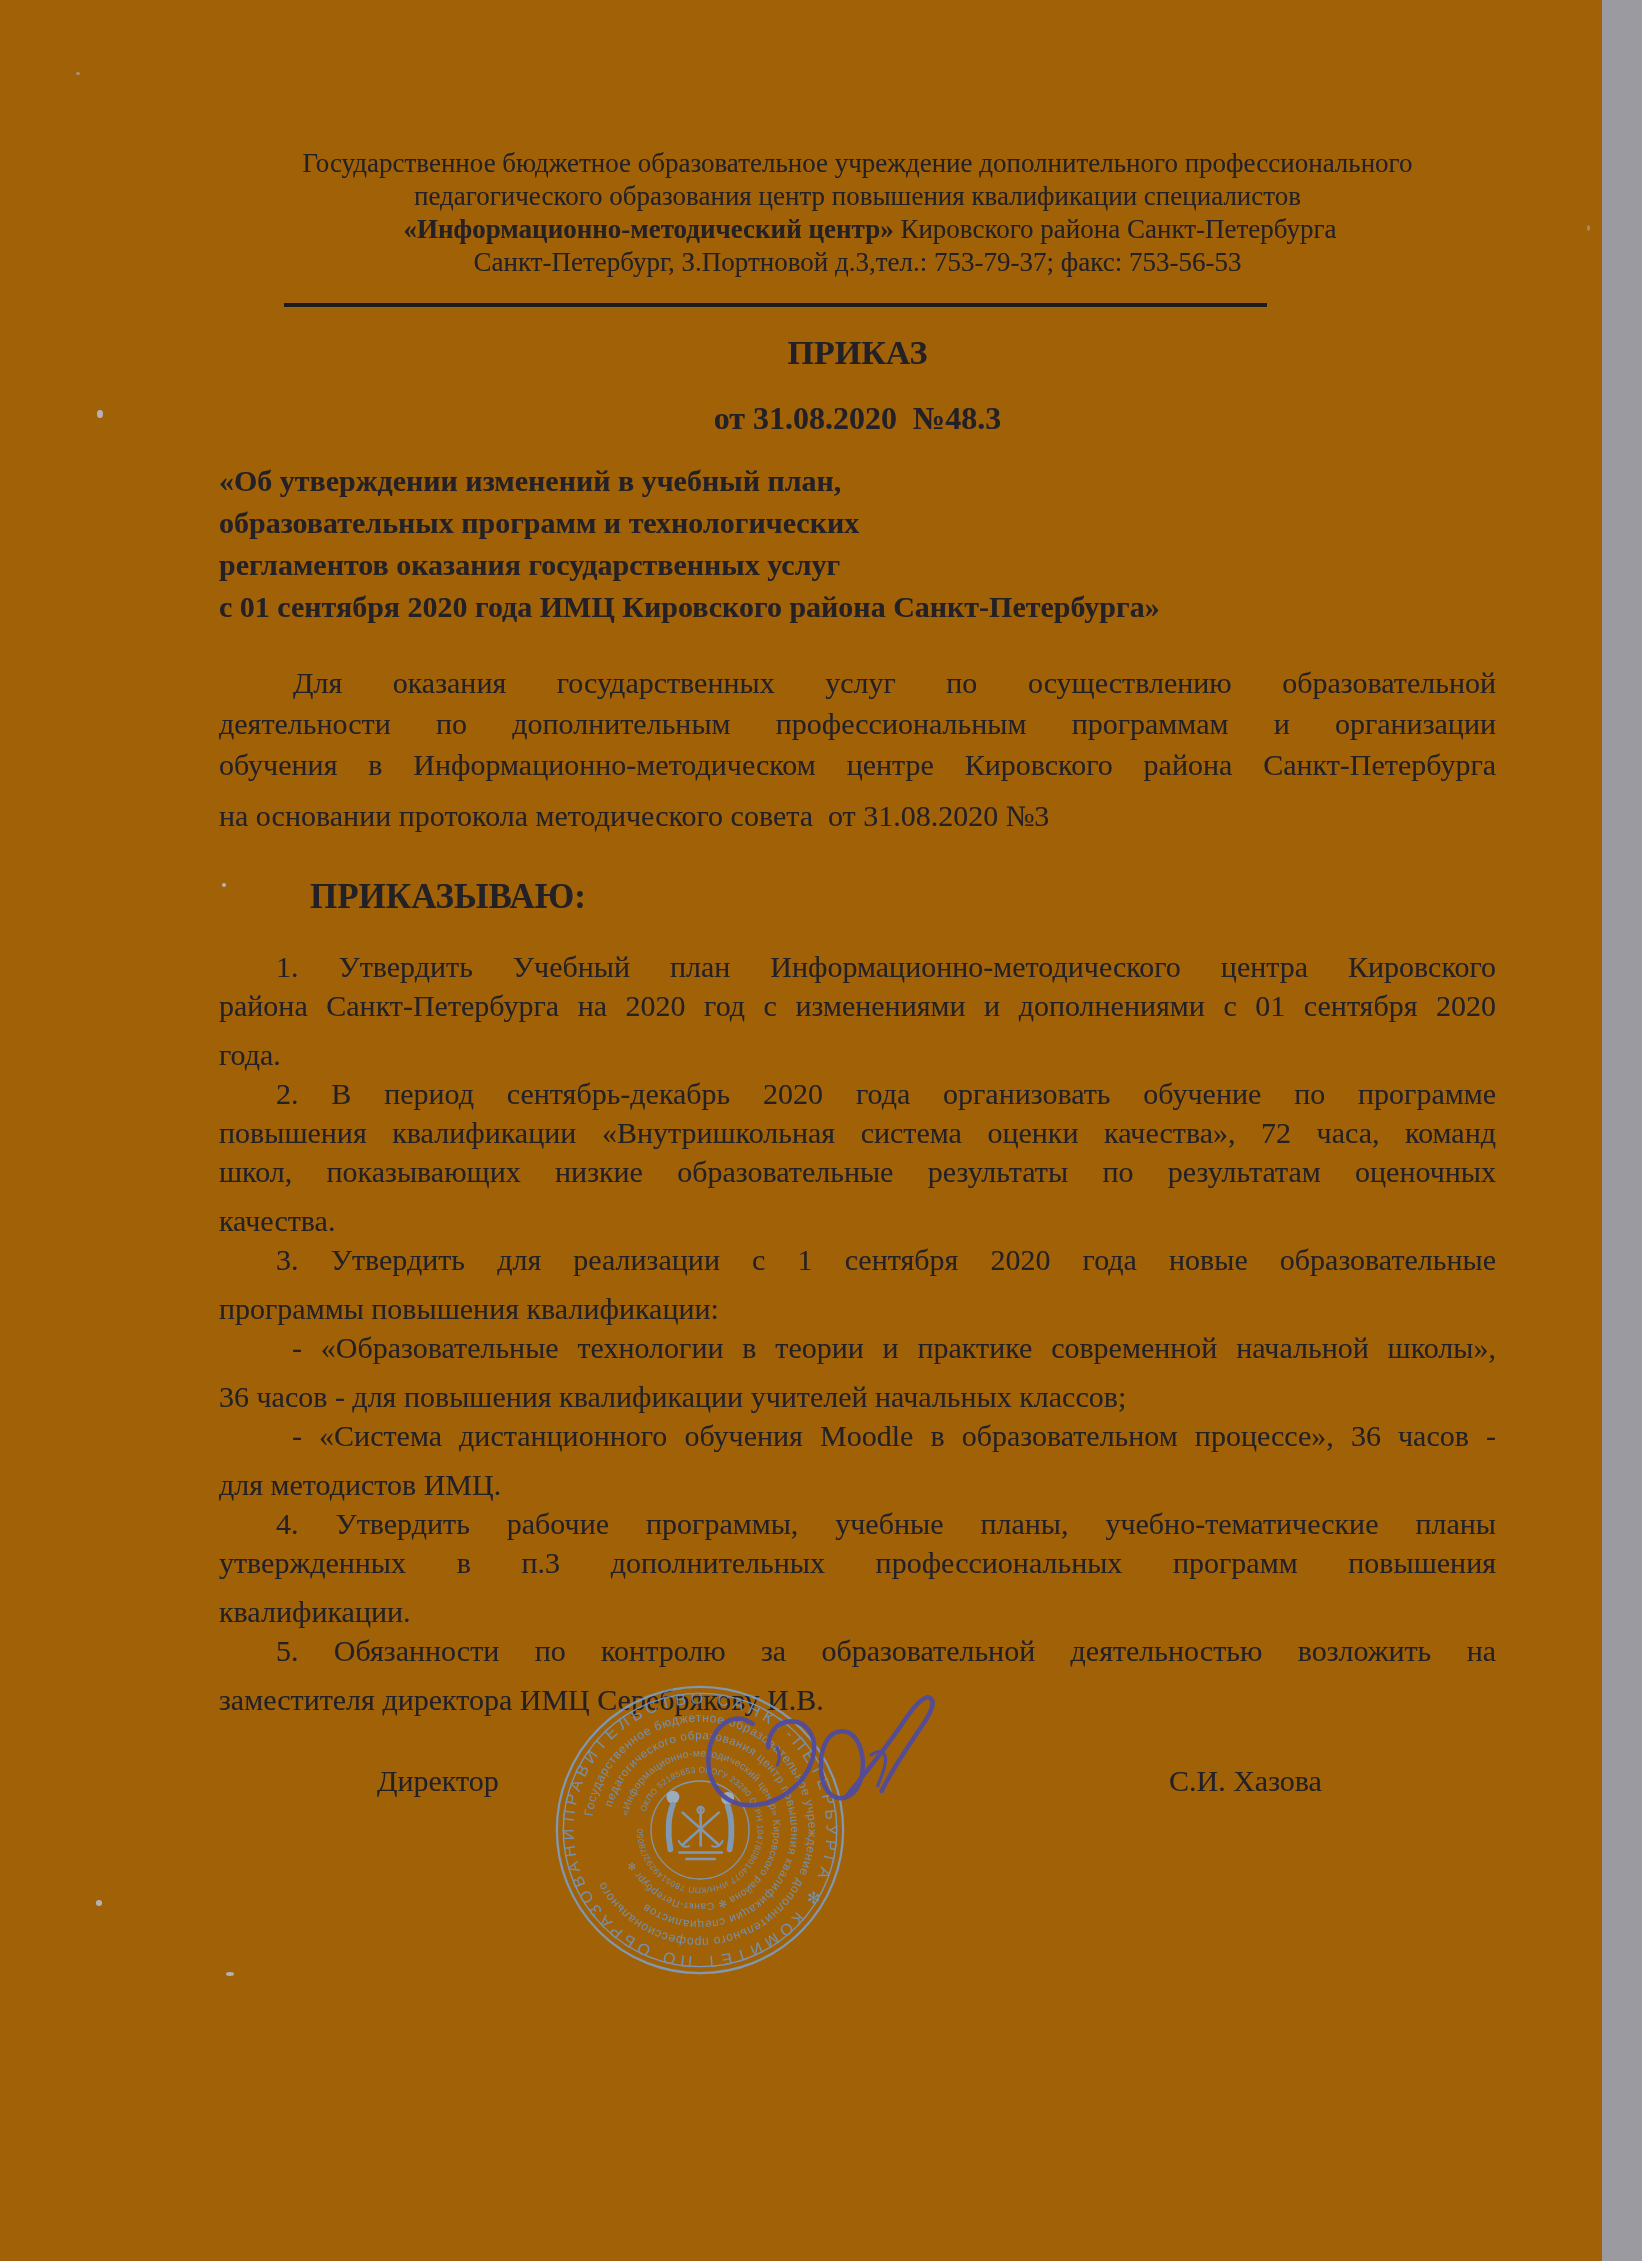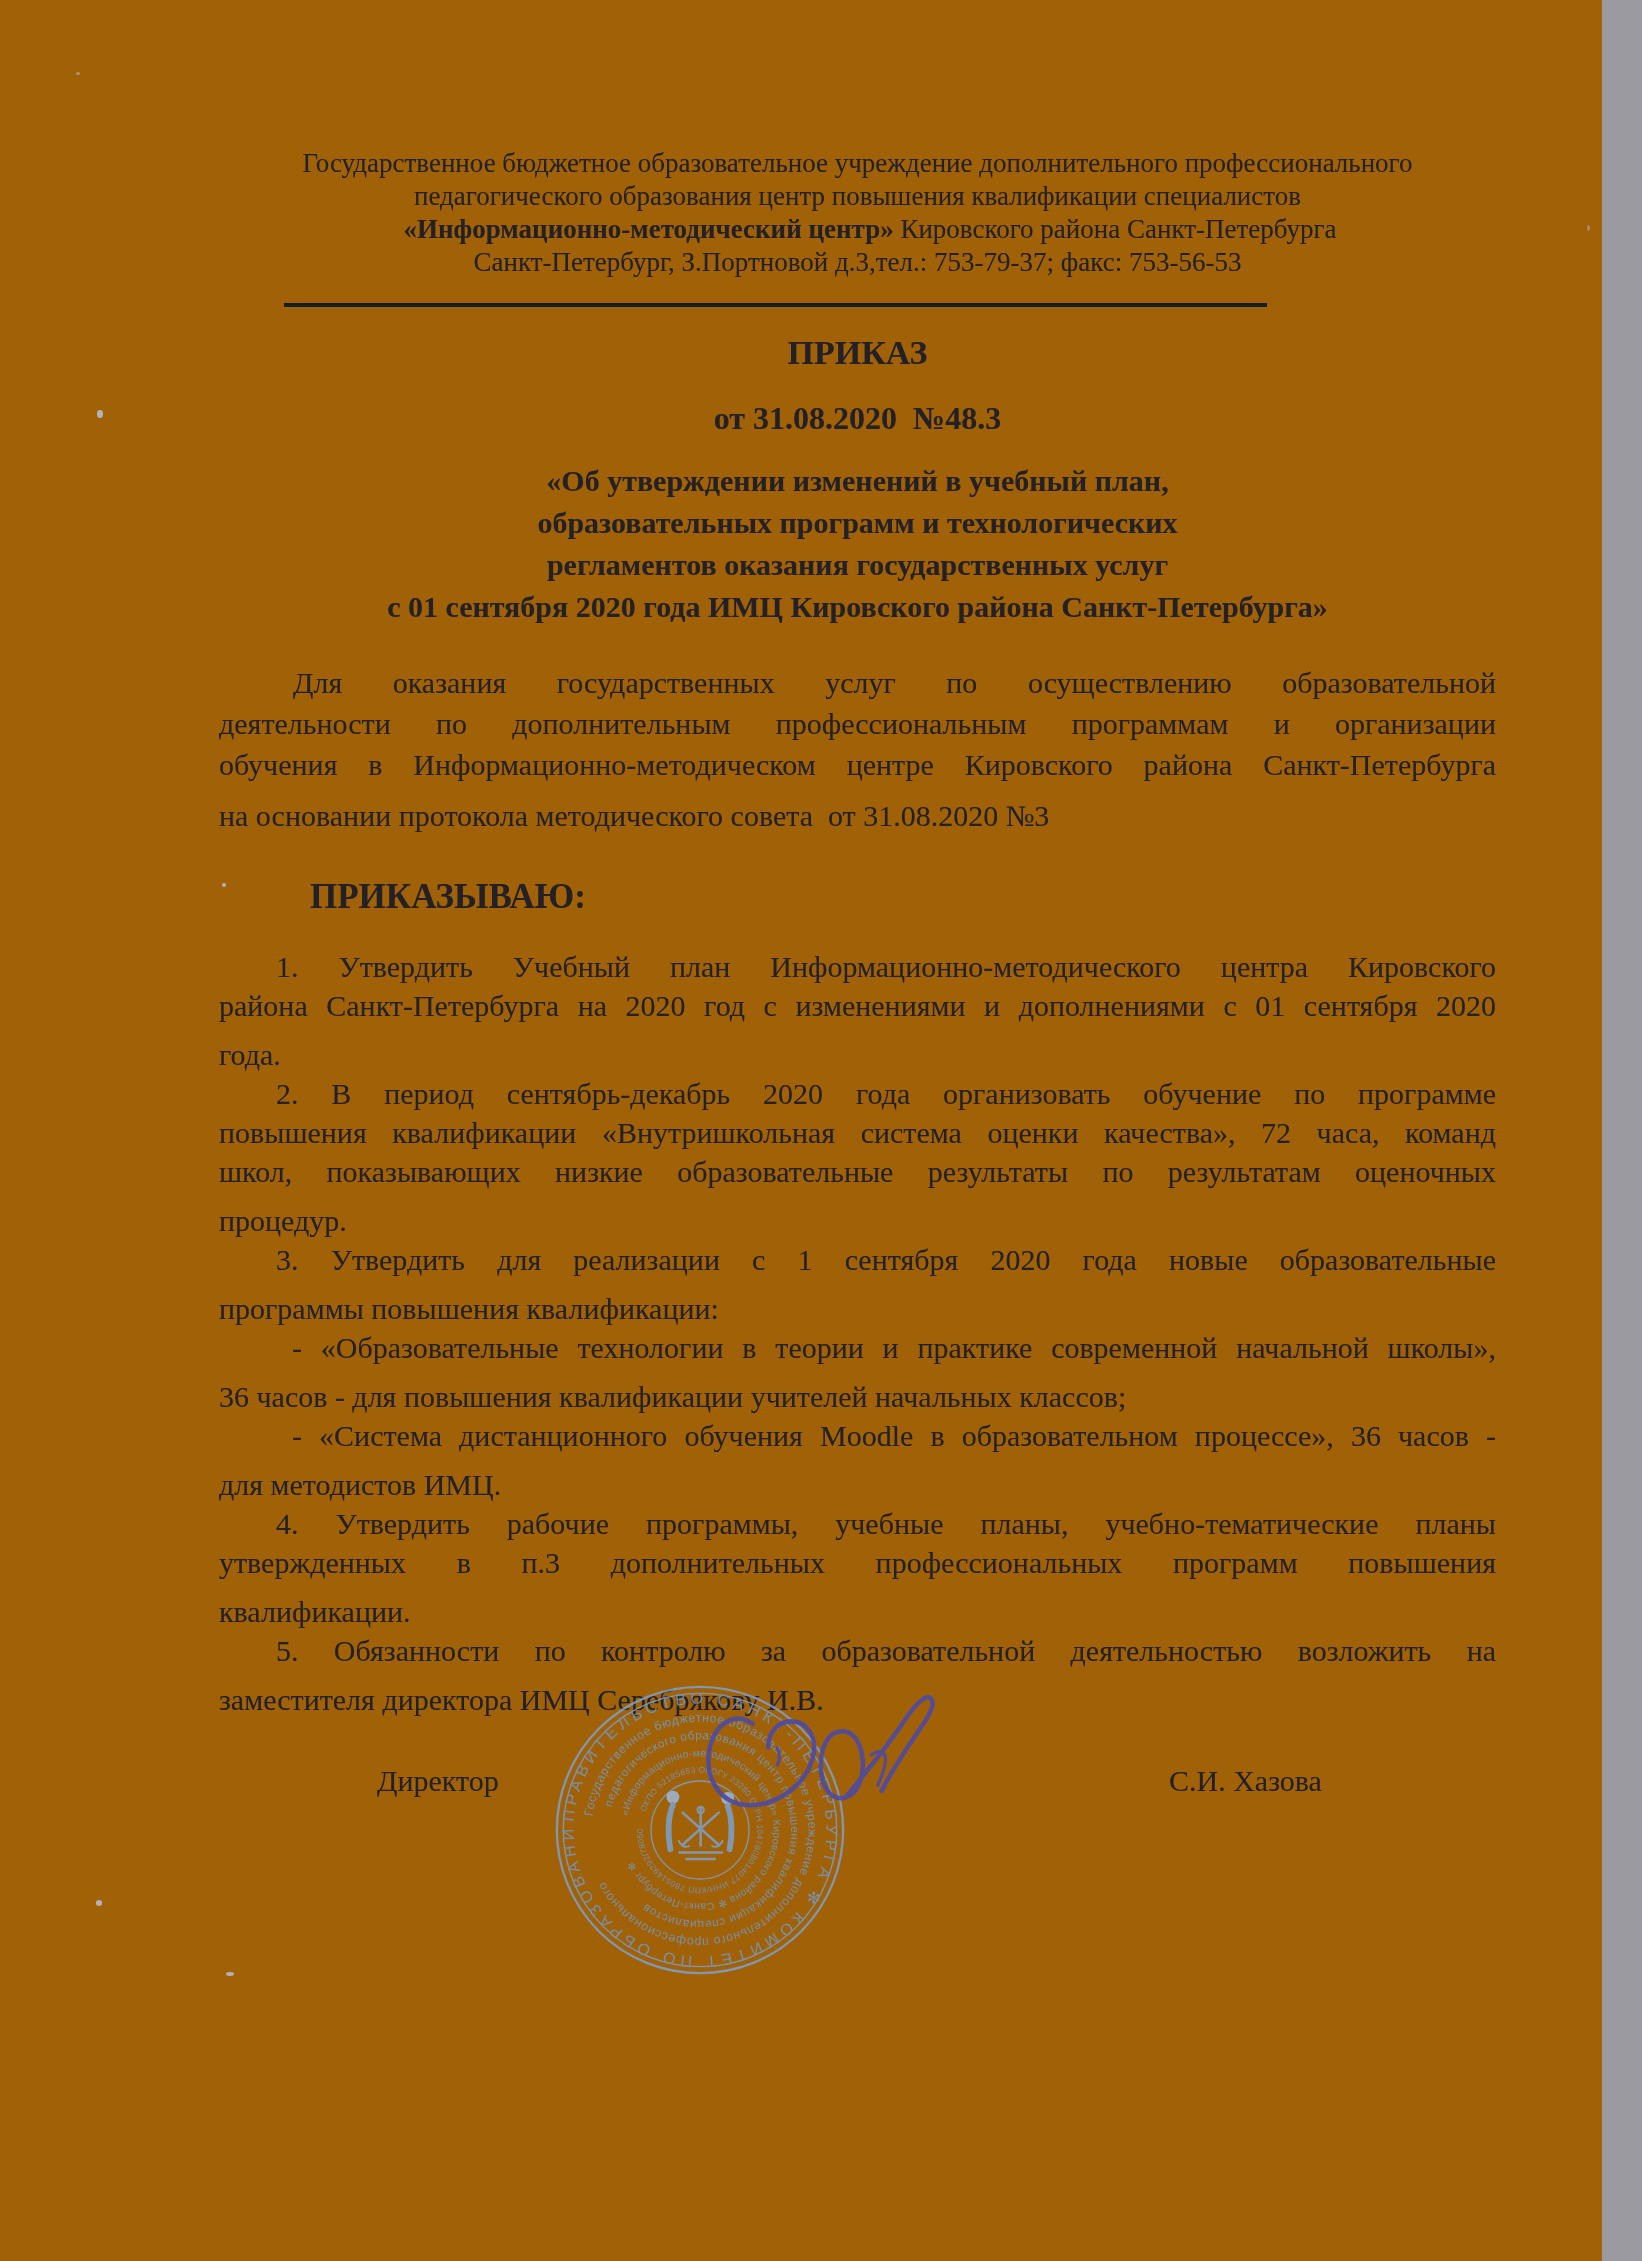--- a/index.html
+++ b/index.html
@@ -28,21 +28,21 @@
     text-align:center;font-weight:bold;font-size:34px;white-space:pre;
   }
   .order-date{
     position:absolute;left:219px;top:400px;width:1277px;
     text-align:center;font-weight:bold;font-size:32px;white-space:pre;
   }
   .subject{
     position:absolute;left:219px;top:460px;width:1277px;
     font-weight:bold;font-size:30px;line-height:42px;
   }
-  .subject div{white-space:nowrap;text-align:center;}
+  .subject div{white-space:nowrap;}
   .bodyblock{
     position:absolute;left:219px;width:1277px;
     font-size:30px;
   }
   .intro{top:662px;line-height:41px;}
   .list{top:947px;line-height:39px;}
   .jline{text-align:justify;text-align-last:justify;white-space:nowrap;}
   .lline{text-align:left;white-space:pre;margin-top:10px;}
   .ind-par{text-indent:74px;}
   .ind-num{text-indent:57px;}
@@ -98,21 +98,21 @@
   <div class="resolve txt">ПРИКАЗЫВАЮ:</div>
 
   <div class="bodyblock list txt">
     <div class="jline ind-num">1. Утвердить Учебный план Информационно-методического центра Кировского</div>
     <div class="jline">района Санкт-Петербурга на 2020 год с изменениями и дополнениями с 01 сентября 2020</div>
     <div class="lline">года.</div>
 
     <div class="jline ind-num">2. В период сентябрь-декабрь 2020 года организовать обучение по программе</div>
     <div class="jline">повышения квалификации «Внутришкольная система оценки качества», 72 часа, команд</div>
     <div class="jline">школ, показывающих низкие образовательные результаты по результатам оценочных</div>
-    <div class="lline">процедур.</div>
+    <div class="lline">качества.</div>
 
     <div class="jline ind-num">3. Утвердить для реализации с 1 сентября 2020 года новые образовательные</div>
     <div class="lline">программы повышения квалификации:</div>
 
     <div class="jline ind-dash">- «Образовательные технологии в теории и практике современной начальной школы»,</div>
     <div class="lline">36 часов - для повышения квалификации учителей начальных классов;</div>
 
     <div class="jline ind-dash">- «Система дистанционного обучения Moodle в образовательном процессе», 36 часов -</div>
     <div class="lline">для методистов ИМЦ.</div>
 

